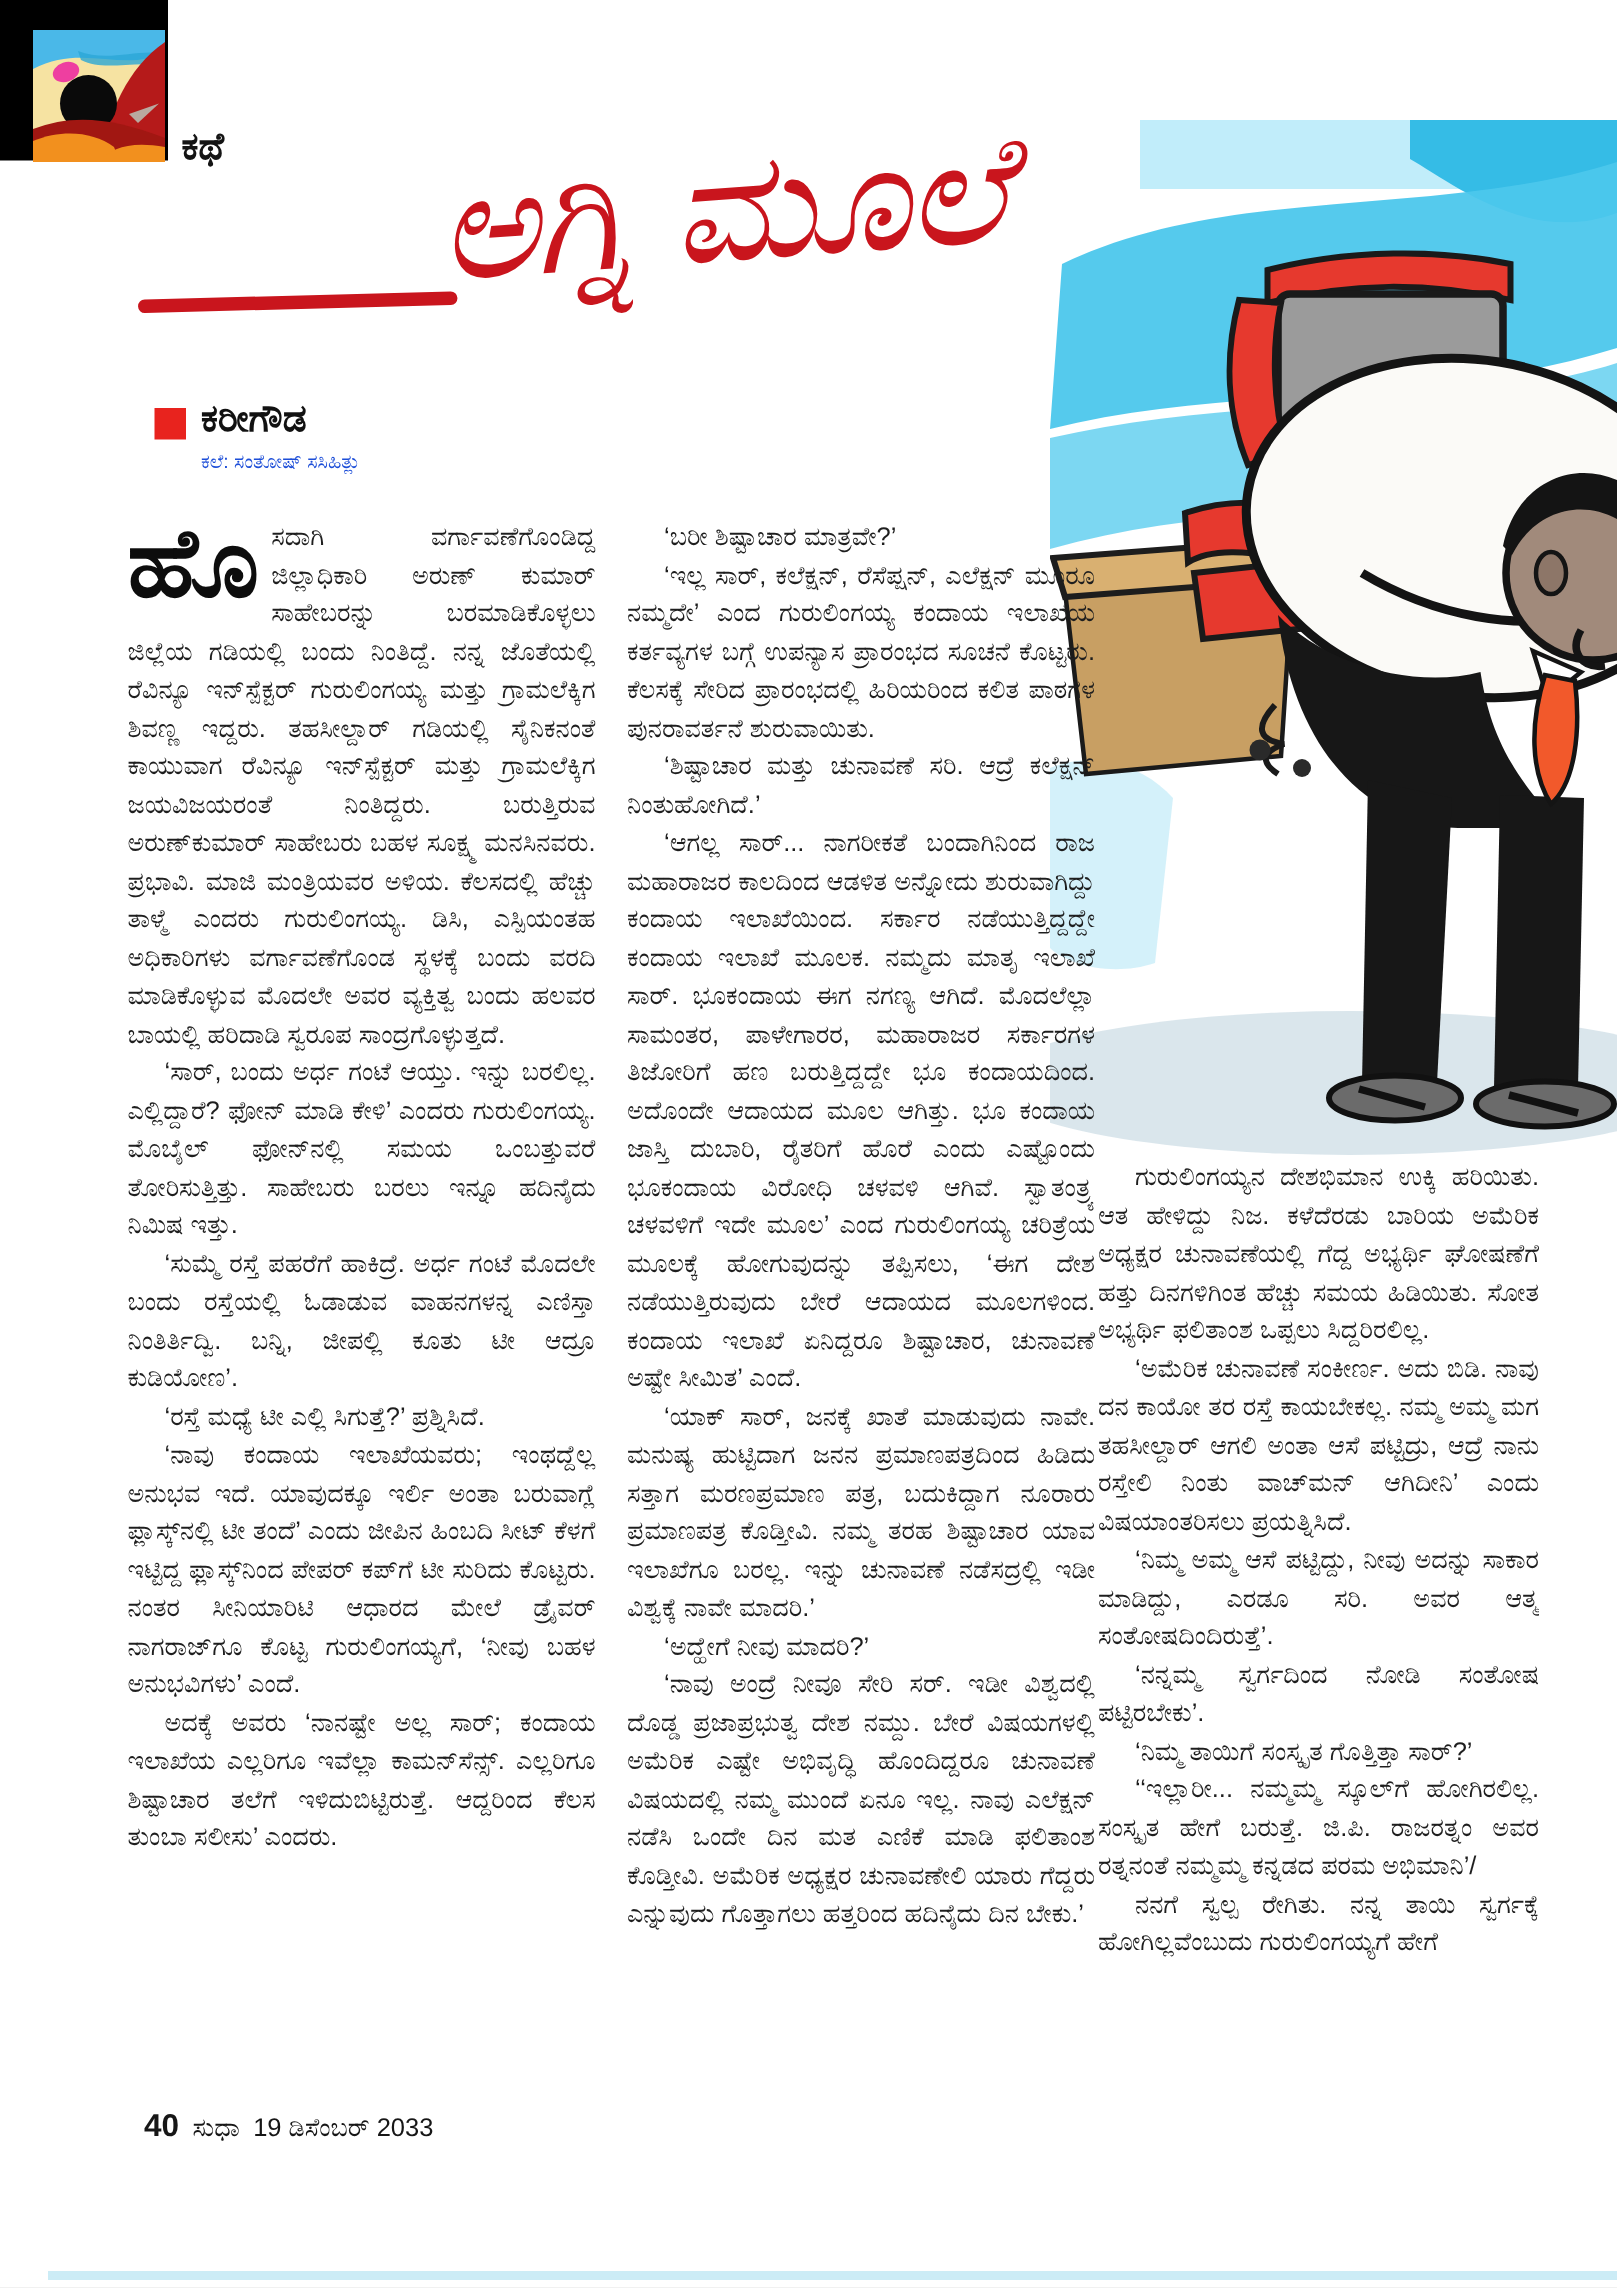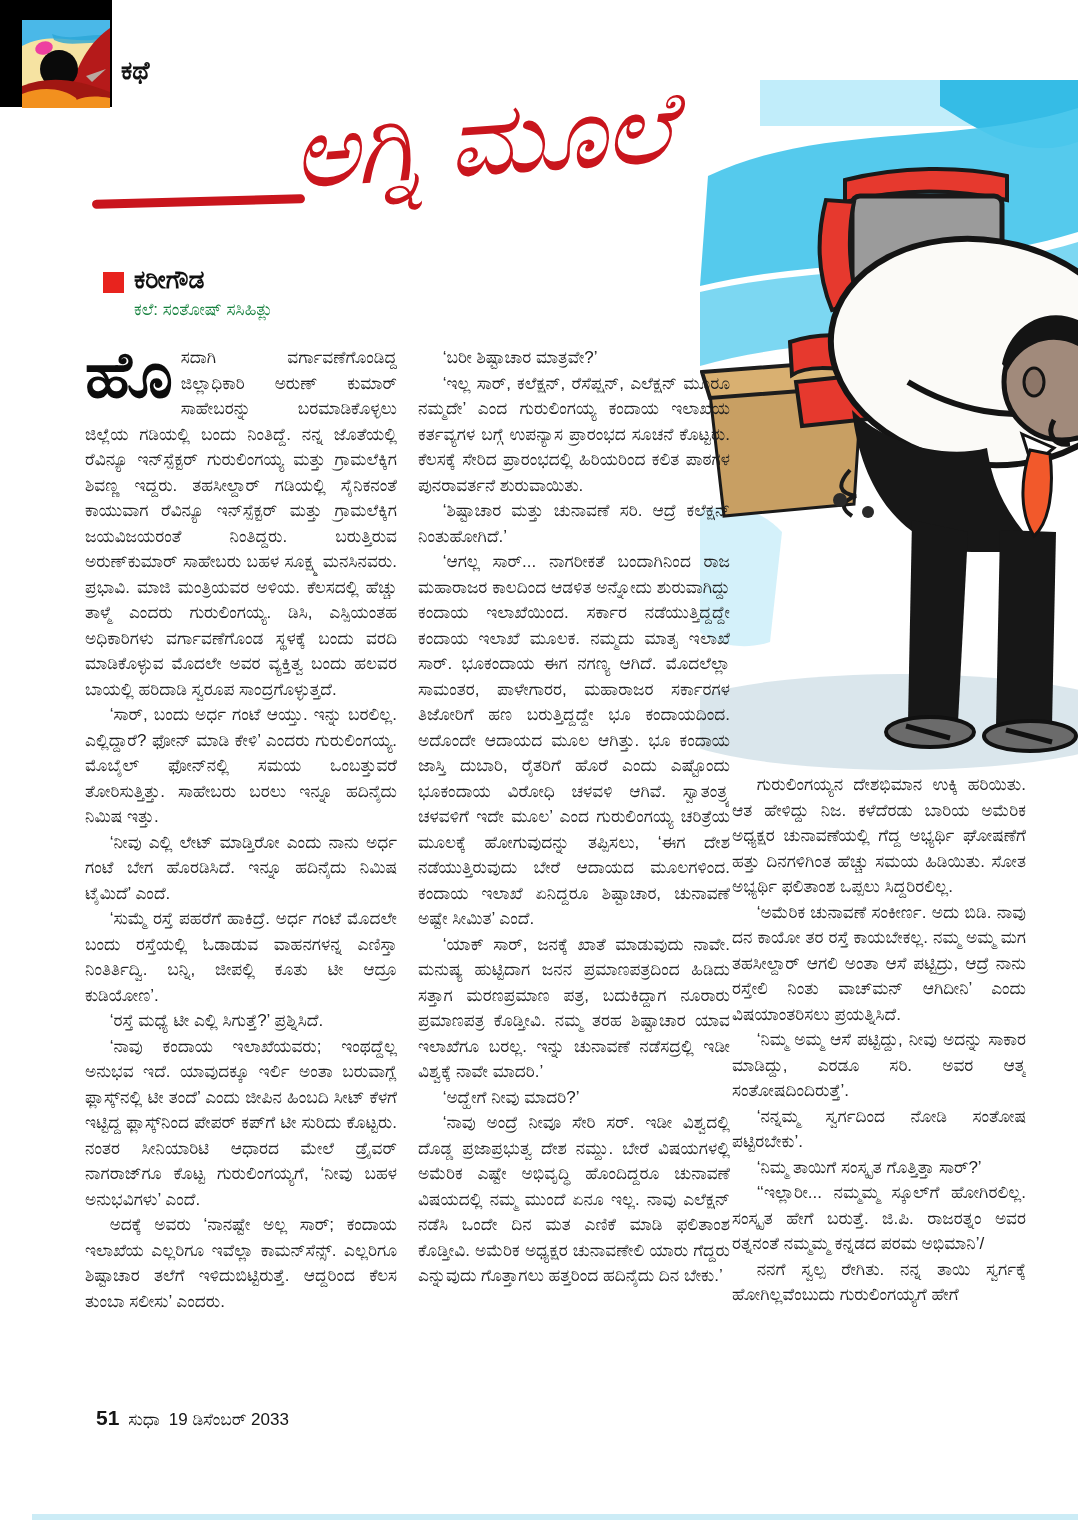--- a/index.html
+++ b/index.html
@@ -4,32 +4,32 @@
 <style>
   html,body{margin:0;padding:0;background:#e8e8e8;}
   .page{
     position:relative;width:1078px;height:1525px;background:#ffffff;
     font-family:"Liberation Sans","DejaVu Sans",sans-serif;color:#1f1f1f;
     overflow:hidden;margin:0 auto;
   }
   
   .logo-box{position:absolute;left:0;top:0;width:112px;height:107px;background:#000;}
   .logo-art{position:absolute;left:22px;top:20px;width:88px;height:88px;display:block;}
-  .section-label{position:absolute;left:121px;top:56px;font-size:25px;font-weight:600;color:#141414;}
+  .section-label{position:absolute;left:121px;top:84px;font-size:25px;font-weight:600;color:#141414;}
   
   .title-swash{position:absolute;left:92px;top:197px;width:213px;height:9px;background:#c9151d;border-radius:5px;transform:rotate(-1.5deg);}
   .story-title{
     position:absolute;left:292px;top:98px;font-size:100px;line-height:110px;
     color:#c9151d;font-style:italic;letter-spacing:-2px;white-space:nowrap;
     transform:rotate(-4deg);transform-origin:left center;
   }
   
   .author-bullet{position:absolute;left:103px;top:272px;width:21px;height:21px;background:#e8231e;}
   .author-name{position:absolute;left:134px;top:265px;font-size:25px;font-weight:700;color:#111;text-align:center;}
-  .art-credit{position:absolute;left:134px;top:300px;font-size:17px;color:#15803d;}
+  .art-credit{position:absolute;left:134px;top:300px;font-size:13px;color:#1d4ed8;}
   
   .col{position:absolute;font-size:17px;line-height:25.5px;text-align:justify;color:#1e1e1e;overflow:hidden;}
   .col1{left:85px;top:345px;width:312px;height:1052px;}
   .col2{left:402px;top:345px;width:312px;height:1052px;margin-left:16px;}
   .col3{left:718px;top:772px;width:294px;height:628px;margin-left:14px;}
   .para{margin:0;text-indent:1.45em;}
   .para.first{text-indent:0;}
   .dropcap{
     float:left;font-size:64px;line-height:52px;font-weight:700;color:#0d0d0d;
     padding:4px 8px 0 0;
@@ -109,21 +109,20 @@
       <ellipse cx="334" cy="302" rx="10" ry="14" fill="#8d7668" stroke="#141414" stroke-width="3"></ellipse>
       <path d="M354,340 C346,354 354,366 370,364" fill="none" stroke="#141414" stroke-width="5"></path>
       <path d="M322,354 L354,368 L332,386 Z" fill="#ffffff" stroke="#141414" stroke-width="3"></path>
       <path d="M330,370 C320,402 320,434 334,456 C350,442 354,408 350,374 Z" fill="#f2592b" stroke="#141414" stroke-width="3"></path>
     </g>
   </svg>
 
   <div class="col col1">
     <p class="para first"><span class="dropcap">ಹೊ</span><span>ಸದಾಗಿ ವರ್ಗಾವಣೆಗೊಂಡಿದ್ದ ಜಿಲ್ಲಾಧಿಕಾರಿ ಅರುಣ್ ಕುಮಾರ್ ಸಾಹೇಬರನ್ನು ಬರಮಾಡಿಕೊಳ್ಳಲು ಜಿಲ್ಲೆಯ ಗಡಿಯಲ್ಲಿ ಬಂದು ನಿಂತಿದ್ದೆ. ನನ್ನ ಜೊತೆಯಲ್ಲಿ ರೆವಿನ್ಯೂ ಇನ್‌ಸ್ಪೆಕ್ಟರ್ ಗುರುಲಿಂಗಯ್ಯ ಮತ್ತು ಗ್ರಾಮಲೆಕ್ಕಿಗ ಶಿವಣ್ಣ ಇದ್ದರು. ತಹಸೀಲ್ದಾರ್ ಗಡಿಯಲ್ಲಿ ಸೈನಿಕನಂತೆ ಕಾಯುವಾಗ ರೆವಿನ್ಯೂ ಇನ್‌ಸ್ಪೆಕ್ಟರ್ ಮತ್ತು ಗ್ರಾಮಲೆಕ್ಕಿಗ ಜಯವಿಜಯರಂತೆ ನಿಂತಿದ್ದರು. ಬರುತ್ತಿರುವ ಅರುಣ್‌ಕುಮಾರ್ ಸಾಹೇಬರು ಬಹಳ ಸೂಕ್ಷ್ಮ ಮನಸಿನವರು. ಪ್ರಭಾವಿ. ಮಾಜಿ ಮಂತ್ರಿಯವರ ಅಳಿಯ. ಕೆಲಸದಲ್ಲಿ ಹೆಚ್ಚು ತಾಳ್ಮೆ ಎಂದರು ಗುರುಲಿಂಗಯ್ಯ. ಡಿಸಿ, ಎಸ್ಪಿಯಂತಹ ಅಧಿಕಾರಿಗಳು ವರ್ಗಾವಣೆಗೊಂಡ ಸ್ಥಳಕ್ಕೆ ಬಂದು ವರದಿ ಮಾಡಿಕೊಳ್ಳುವ ಮೊದಲೇ ಅವರ ವ್ಯಕ್ತಿತ್ವ ಬಂದು ಹಲವರ ಬಾಯಲ್ಲಿ ಹರಿದಾಡಿ ಸ್ವರೂಪ ಸಾಂದ್ರಗೊಳ್ಳುತ್ತದೆ.</span></p>
     <p class="para">‘ಸಾರ್, ಬಂದು ಅರ್ಧ ಗಂಟೆ ಆಯ್ತು. ಇನ್ನು ಬರಲಿಲ್ಲ. ಎಲ್ಲಿದ್ದಾರೆ? ಫೋನ್ ಮಾಡಿ ಕೇಳಿ’ ಎಂದರು ಗುರುಲಿಂಗಯ್ಯ. ಮೊಬೈಲ್ ಫೋನ್‌ನಲ್ಲಿ ಸಮಯ ಒಂಬತ್ತುವರೆ ತೋರಿಸುತ್ತಿತ್ತು. ಸಾಹೇಬರು ಬರಲು ಇನ್ನೂ ಹದಿನೈದು ನಿಮಿಷ ಇತ್ತು.</p>
-    <p class="para">‘ನೀವು ಎಲ್ಲಿ ಲೇಟ್ ಮಾಡ್ತಿರೋ ಎಂದು ನಾನು ಅರ್ಧ ಗಂಟೆ ಬೇಗ ಹೊರಡಿಸಿದೆ. ಇನ್ನೂ ಹದಿನೈದು ನಿಮಿಷ ಟೈಮಿದೆ’ ಎಂದೆ.</p>
     <p class="para">‘ಸುಮ್ಮೆ ರಸ್ತೆ ಪಹರೆಗೆ ಹಾಕಿದ್ರೆ. ಅರ್ಧ ಗಂಟೆ ಮೊದಲೇ ಬಂದು ರಸ್ತೆಯಲ್ಲಿ ಓಡಾಡುವ ವಾಹನಗಳನ್ನ ಎಣಿಸ್ತಾ ನಿಂತಿರ್ತಿದ್ವಿ. ಬನ್ನಿ, ಜೀಪಲ್ಲಿ ಕೂತು ಟೀ ಆದ್ರೂ ಕುಡಿಯೋಣ’.</p>
     <p class="para">‘ರಸ್ತೆ ಮಧ್ಯೆ ಟೀ ಎಲ್ಲಿ ಸಿಗುತ್ತೆ?’ ಪ್ರಶ್ನಿಸಿದೆ.</p>
     <p class="para">‘ನಾವು ಕಂದಾಯ ಇಲಾಖೆಯವರು; ಇಂಥದ್ದೆಲ್ಲ ಅನುಭವ ಇದೆ. ಯಾವುದಕ್ಕೂ ಇರ್ಲಿ ಅಂತಾ ಬರುವಾಗ್ಲೆ ಫ್ಲಾಸ್ಕ್‌ನಲ್ಲಿ ಟೀ ತಂದೆ’ ಎಂದು ಜೀಪಿನ ಹಿಂಬದಿ ಸೀಟ್ ಕೆಳಗೆ ಇಟ್ಟಿದ್ದ ಫ್ಲಾಸ್ಕ್‌ನಿಂದ ಪೇಪರ್ ಕಪ್‌ಗೆ ಟೀ ಸುರಿದು ಕೊಟ್ಟರು. ನಂತರ ಸೀನಿಯಾರಿಟಿ ಆಧಾರದ ಮೇಲೆ ಡ್ರೈವರ್ ನಾಗರಾಜ್‌ಗೂ ಕೊಟ್ಟ ಗುರುಲಿಂಗಯ್ಯಗೆ, ‘ನೀವು ಬಹಳ ಅನುಭವಿಗಳು’ ಎಂದೆ.</p>
     <p class="para">ಅದಕ್ಕೆ ಅವರು ‘ನಾನಷ್ಟೇ ಅಲ್ಲ ಸಾರ್; ಕಂದಾಯ ಇಲಾಖೆಯ ಎಲ್ಲರಿಗೂ ಇವೆಲ್ಲಾ ಕಾಮನ್‌ಸೆನ್ಸ್. ಎಲ್ಲರಿಗೂ ಶಿಷ್ಟಾಚಾರ ತಲೆಗೆ ಇಳಿದುಬಿಟ್ಟಿರುತ್ತೆ. ಆದ್ದರಿಂದ ಕೆಲಸ ತುಂಬಾ ಸಲೀಸು’ ಎಂದರು.</p>
   </div>
 
   <div class="col col2">
     <p class="para">‘ಬರೀ ಶಿಷ್ಟಾಚಾರ ಮಾತ್ರವೇ?’</p>
     <p class="para">‘ಇಲ್ಲ ಸಾರ್, ಕಲೆಕ್ಷನ್, ರೆಸೆಪ್ಷನ್, ಎಲೆಕ್ಷನ್ ಮೂರೂ ನಮ್ಮದೇ’ ಎಂದ ಗುರುಲಿಂಗಯ್ಯ ಕಂದಾಯ ಇಲಾಖೆಯ ಕರ್ತವ್ಯಗಳ ಬಗ್ಗೆ ಉಪನ್ಯಾಸ ಪ್ರಾರಂಭದ ಸೂಚನೆ ಕೊಟ್ಟರು. ಕೆಲಸಕ್ಕೆ ಸೇರಿದ ಪ್ರಾರಂಭದಲ್ಲಿ ಹಿರಿಯರಿಂದ ಕಲಿತ ಪಾಠಗಳ ಪುನರಾವರ್ತನೆ ಶುರುವಾಯಿತು.</p>
     <p class="para">‘ಶಿಷ್ಟಾಚಾರ ಮತ್ತು ಚುನಾವಣೆ ಸರಿ. ಆದ್ರೆ ಕಲೆಕ್ಷನ್ ನಿಂತುಹೋಗಿದೆ.’</p>
@@ -137,20 +136,20 @@
     <p class="para">ಗುರುಲಿಂಗಯ್ಯನ ದೇಶಭಿಮಾನ ಉಕ್ಕಿ ಹರಿಯಿತು. ಆತ ಹೇಳಿದ್ದು ನಿಜ. ಕಳೆದೆರಡು ಬಾರಿಯ ಅಮೆರಿಕ ಅಧ್ಯಕ್ಷರ ಚುನಾವಣೆಯಲ್ಲಿ ಗೆದ್ದ ಅಭ್ಯರ್ಥಿ ಘೋಷಣೆಗೆ ಹತ್ತು ದಿನಗಳಿಗಿಂತ ಹೆಚ್ಚು ಸಮಯ ಹಿಡಿಯಿತು. ಸೋತ ಅಭ್ಯರ್ಥಿ ಫಲಿತಾಂಶ ಒಪ್ಪಲು ಸಿದ್ದರಿರಲಿಲ್ಲ.</p>
     <p class="para">‘ಅಮೆರಿಕ ಚುನಾವಣೆ ಸಂಕೀರ್ಣ. ಅದು ಬಿಡಿ. ನಾವು ದನ ಕಾಯೋ ತರ ರಸ್ತೆ ಕಾಯಬೇಕಲ್ಲ. ನಮ್ಮ ಅಮ್ಮ ಮಗ ತಹಸೀಲ್ದಾರ್ ಆಗಲಿ ಅಂತಾ ಆಸೆ ಪಟ್ಟಿದ್ರು, ಆದ್ರೆ ನಾನು ರಸ್ತೇಲಿ ನಿಂತು ವಾಚ್‌ಮನ್ ಆಗಿದೀನಿ’ ಎಂದು ವಿಷಯಾಂತರಿಸಲು ಪ್ರಯತ್ನಿಸಿದೆ.</p>
     <p class="para">‘ನಿಮ್ಮ ಅಮ್ಮ ಆಸೆ ಪಟ್ಟಿದ್ದು, ನೀವು ಅದನ್ನು ಸಾಕಾರ ಮಾಡಿದ್ದು, ಎರಡೂ ಸರಿ. ಅವರ ಆತ್ಮ ಸಂತೋಷದಿಂದಿರುತ್ತೆ’.</p>
     <p class="para">‘ನನ್ನಮ್ಮ ಸ್ವರ್ಗದಿಂದ ನೋಡಿ ಸಂತೋಷ ಪಟ್ಟಿರಬೇಕು’.</p>
     <p class="para">‘ನಿಮ್ಮ ತಾಯಿಗೆ ಸಂಸ್ಕೃತ ಗೊತ್ತಿತ್ತಾ ಸಾರ್?’</p>
     <p class="para">‘‘ಇಲ್ಲಾರೀ... ನಮ್ಮಮ್ಮ ಸ್ಕೂಲ್‌ಗೆ ಹೋಗಿರಲಿಲ್ಲ. ಸಂಸ್ಕೃತ ಹೇಗೆ ಬರುತ್ತೆ. ಜಿ.ಪಿ. ರಾಜರತ್ನಂ ಅವರ ರತ್ನನಂತೆ ನಮ್ಮಮ್ಮ ಕನ್ನಡದ ಪರಮ ಅಭಿಮಾನಿ’/</p>
     <p class="para">ನನಗೆ ಸ್ವಲ್ಪ ರೇಗಿತು. ನನ್ನ ತಾಯಿ ಸ್ವರ್ಗಕ್ಕೆ ಹೋಗಿಲ್ಲವೆಂಬುದು ಗುರುಲಿಂಗಯ್ಯಗೆ ಹೇಗೆ</p>
   </div>
 
   <div class="footer">
-    <span class="pagenum">51</span>
+    <span class="pagenum">40</span>
     <span class="mag">ಸುಧಾ</span>
     <span class="date">19 ಡಿಸೆಂಬರ್ 2033</span>
   </div>
 
   <div class="bottom-strip"></div>
 
 </div>
 
 </body></html>

